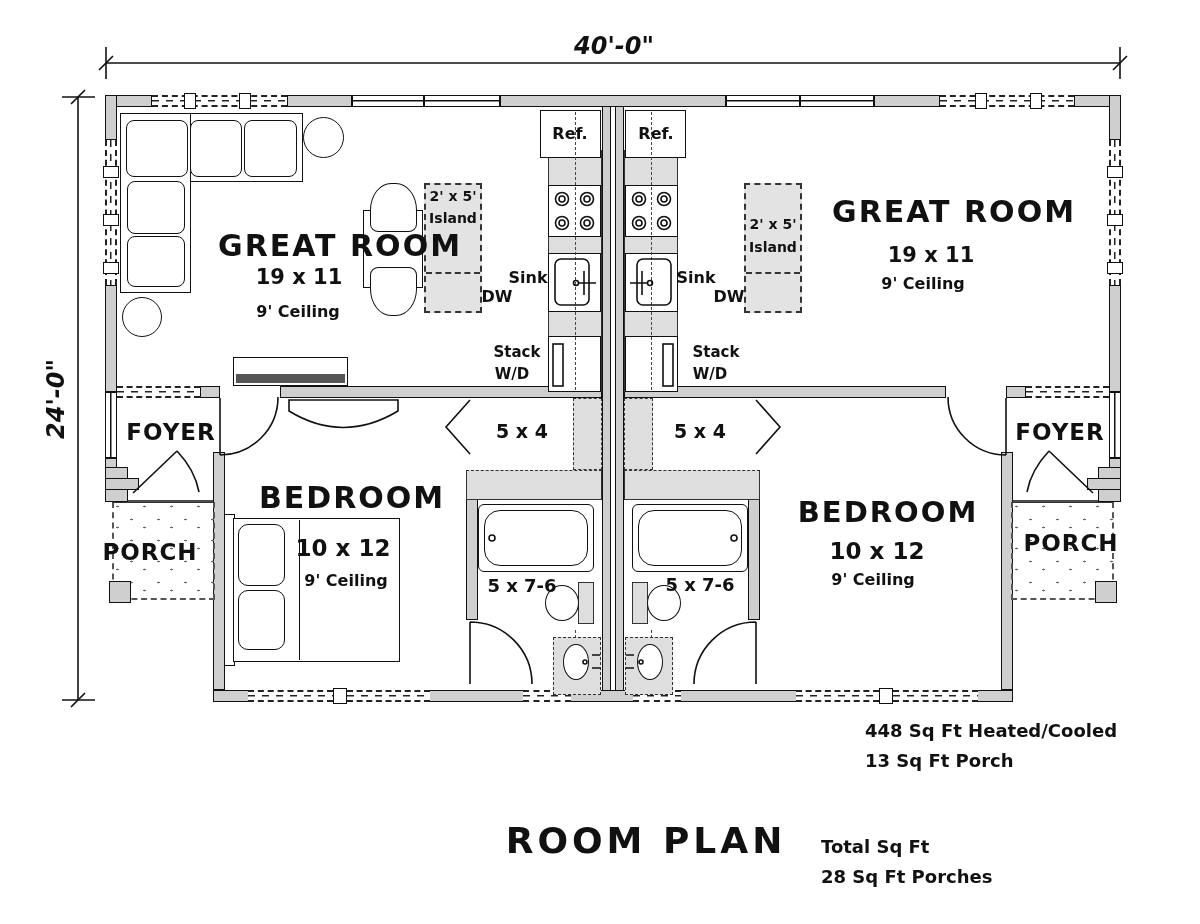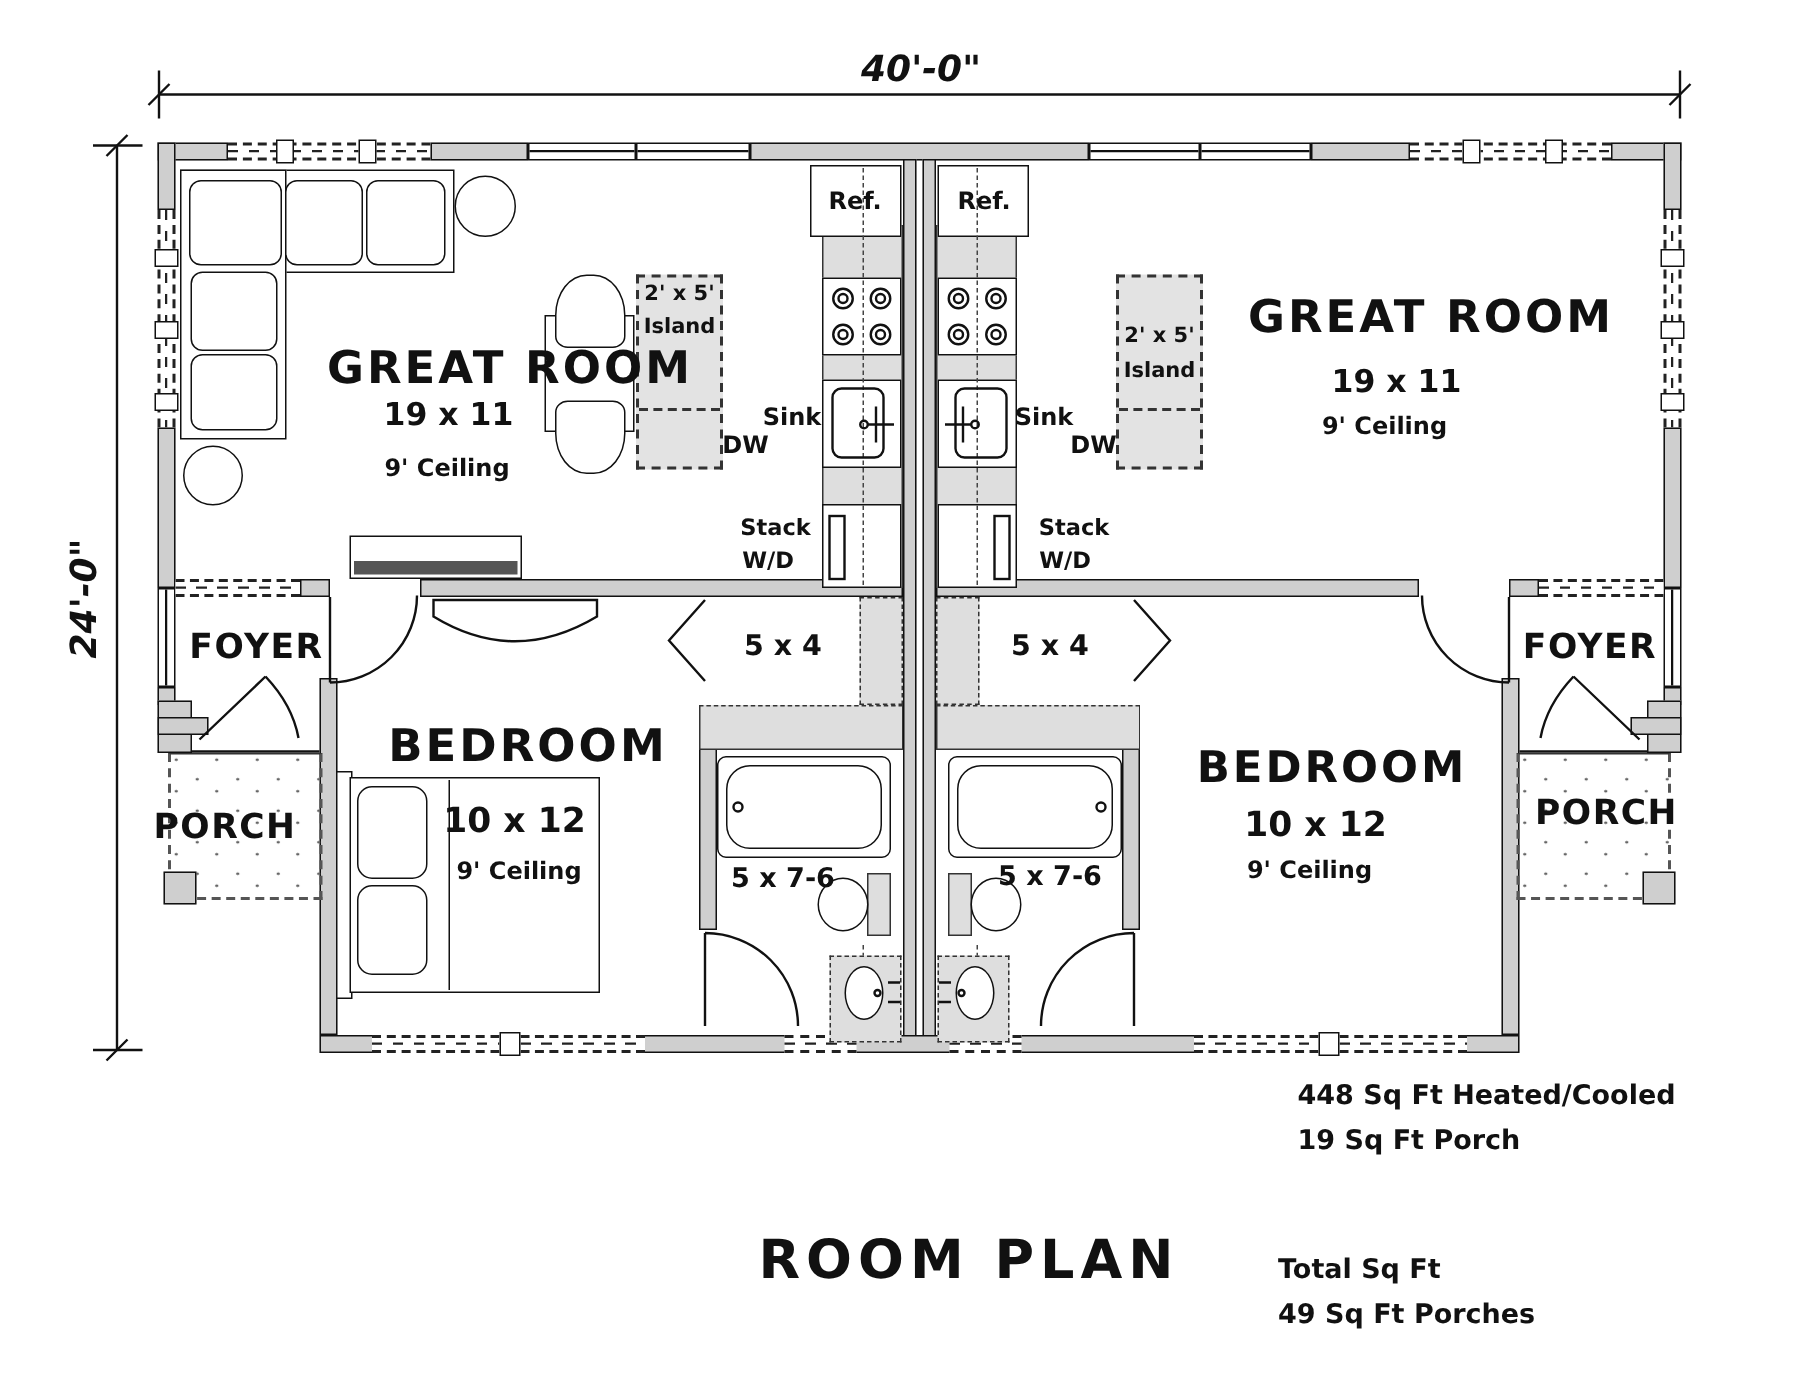--- a/index.html
+++ b/index.html
@@ -285,20 +285,20 @@
   <div class="lbl" style="left:716px;top:352px;font-size:15px">Stack</div>
   <div class="lbl" style="left:710px;top:374px;font-size:15px">W/D</div>
   <div class="lbl" style="left:453px;top:196px;font-size:14px">2' x 5'</div>
   <div class="lbl" style="left:453px;top:218px;font-size:14px">Island</div>
   <div class="lbl" style="left:773px;top:224px;font-size:14px">2' x 5'</div>
   <div class="lbl" style="left:773px;top:247px;font-size:14px">Island</div>
 
   <div class="lbl" style="left:646px;top:841px;font-size:36px;letter-spacing:4px">ROOM PLAN</div>
   <div class="notes" style="left:865px;top:716px">
     <div>448 Sq Ft Heated/Cooled</div>
-    <div>19 Sq Ft Porch</div>
+    <div>13 Sq Ft Porch</div>
   </div>
-  <div class="notes" style="left:852px;top:832px">
+  <div class="notes" style="left:821px;top:832px">
     <div>Total Sq Ft</div>
-    <div>49 Sq Ft Porches</div>
+    <div>28 Sq Ft Porches</div>
   </div>
 
 </div>
 
 </body></html>

